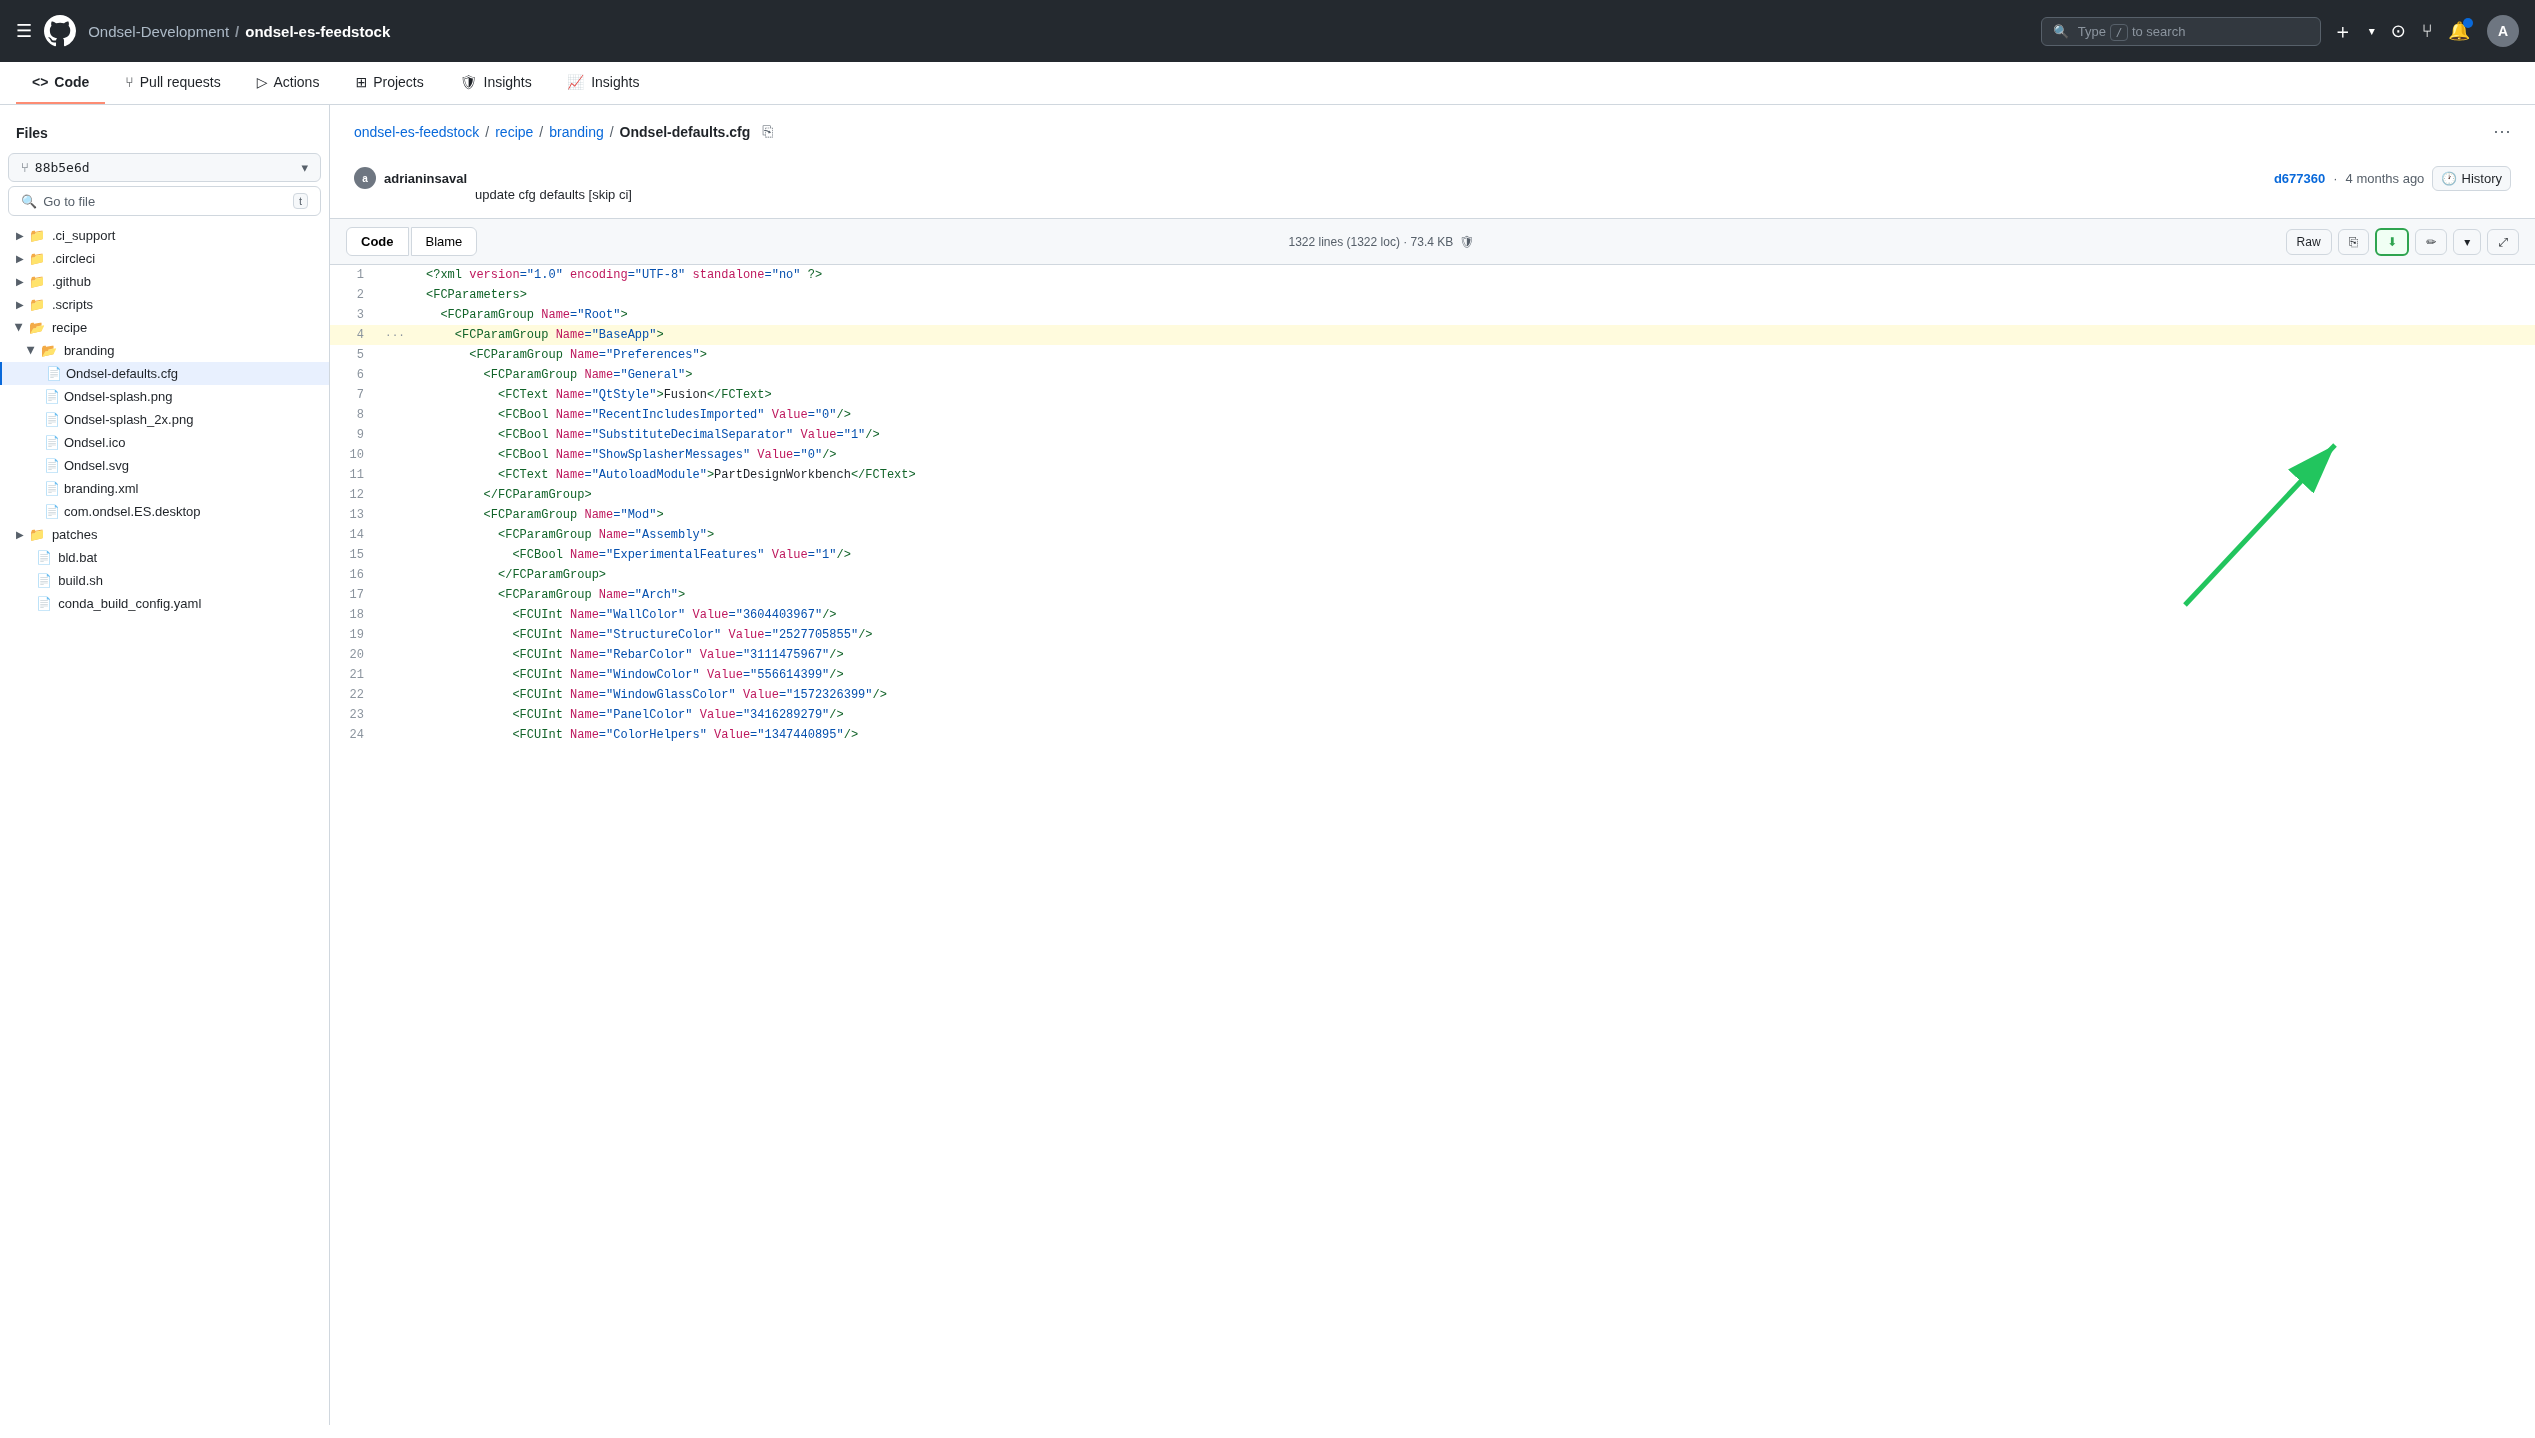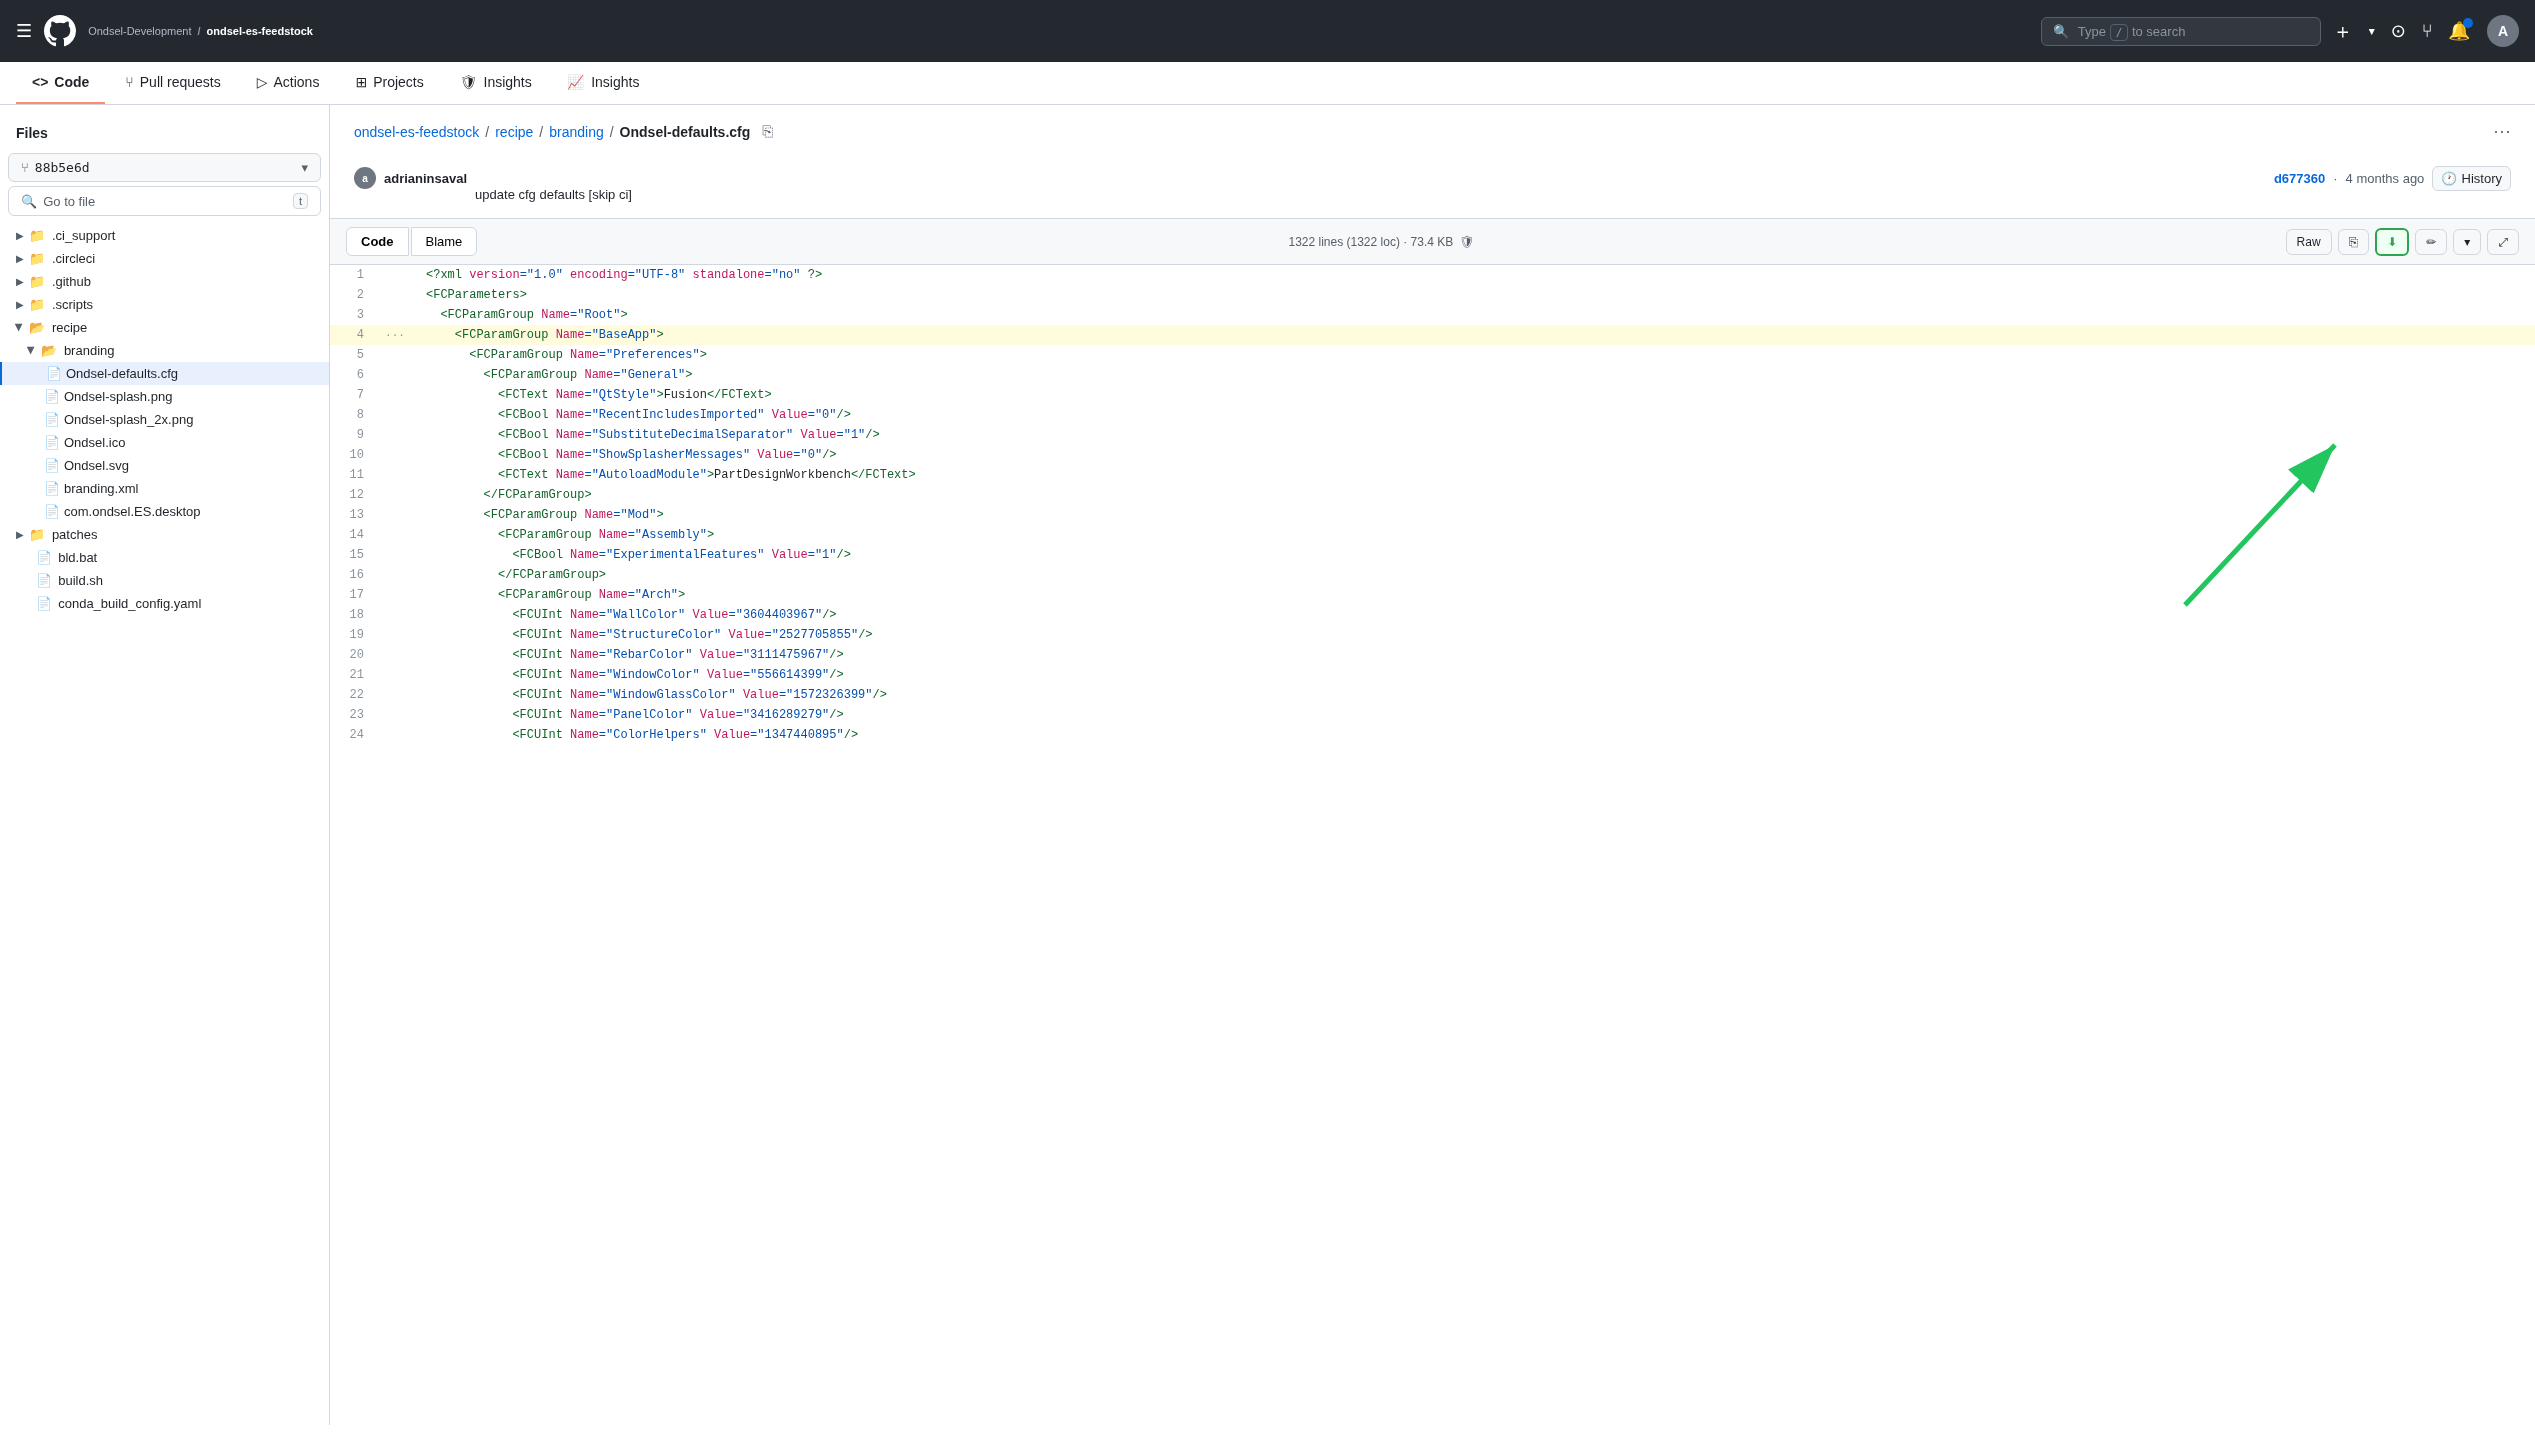--- a/index.html
+++ b/index.html
@@ -3,21 +3,21 @@
   <meta charset="utf-8">
   <style>
     * { box-sizing: border-box; margin: 0; padding: 0; }
     body { font-family: -apple-system, BlinkMacSystemFont, "Segoe UI", Helvetica, Arial, sans-serif; font-size: 14px; background: #ffffff; color: #1f2328; }
 
     
     .header { display: flex; align-items: center; padding: 0 16px; height: 62px; background: #24292f; color: #ffffff; gap: 16px; }
     .header-left { display: flex; align-items: center; gap: 12px; }
     .hamburger-icon { color: #ffffff; cursor: pointer; font-size: 18px; }
     .github-logo { width: 32px; height: 32px; fill: white; }
-    .breadcrumb { display: flex; align-items: center; gap: 6px; color: #ffffff; font-size: 11px; font-weight: 600; }
+    .breadcrumb { display: flex; align-items: center; gap: 6px; color: #ffffff; font-size: 15px; font-weight: 600; }
     .breadcrumb-sep { color: #8b949e; }
     .header-search { margin-left: auto; display: flex; align-items: center; gap: 12px; }
     .search-box { display: flex; align-items: center; background: #32383f; border: 1px solid #57606a; border-radius: 6px; padding: 6px 12px; gap: 8px; width: 280px; color: #8b949e; cursor: pointer; }
     .search-box span { font-size: 13px; }
     .search-kbd { background: #32383f; border: 1px solid #57606a; border-radius: 4px; padding: 1px 5px; font-size: 11px; color: #8b949e; }
     .header-actions { display: flex; align-items: center; gap: 16px; color: #ffffff; }
     .header-icon { cursor: pointer; font-size: 18px; color: #ffffff; position: relative; }
     .avatar { width: 32px; height: 32px; border-radius: 50%; background: #6e7681; cursor: pointer; overflow: hidden; display: flex; align-items: center; justify-content: center; color: white; font-weight: bold; }
     .notification-dot { width: 10px; height: 10px; background: #0969da; border-radius: 50%; position: absolute; top: -2px; right: -2px; }
 

